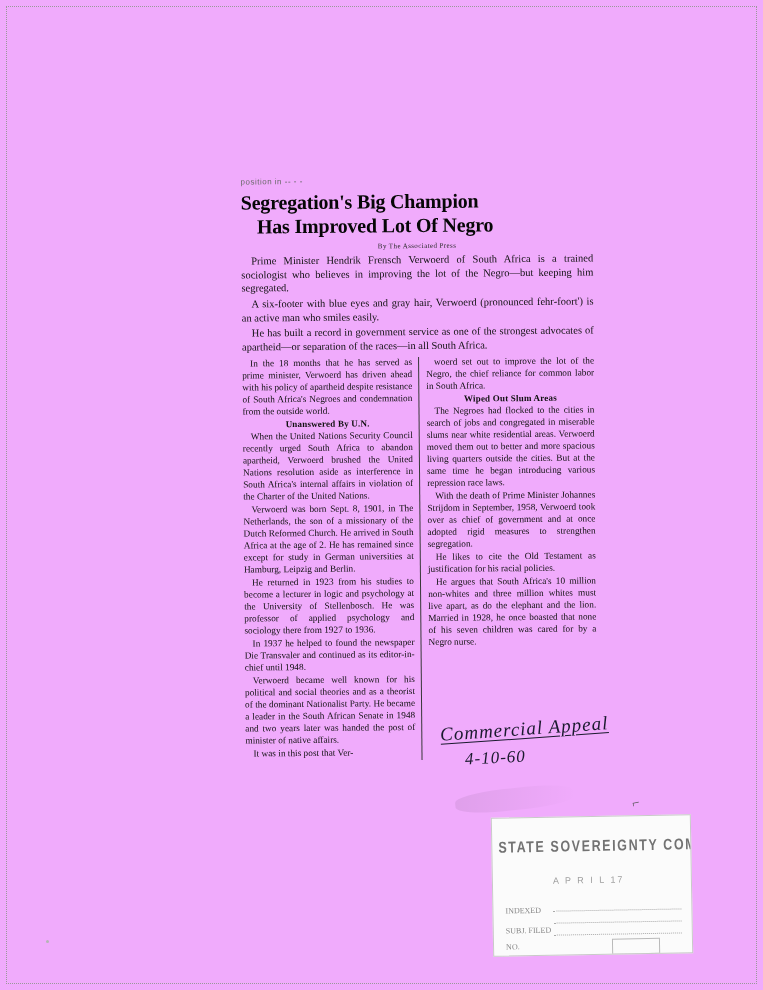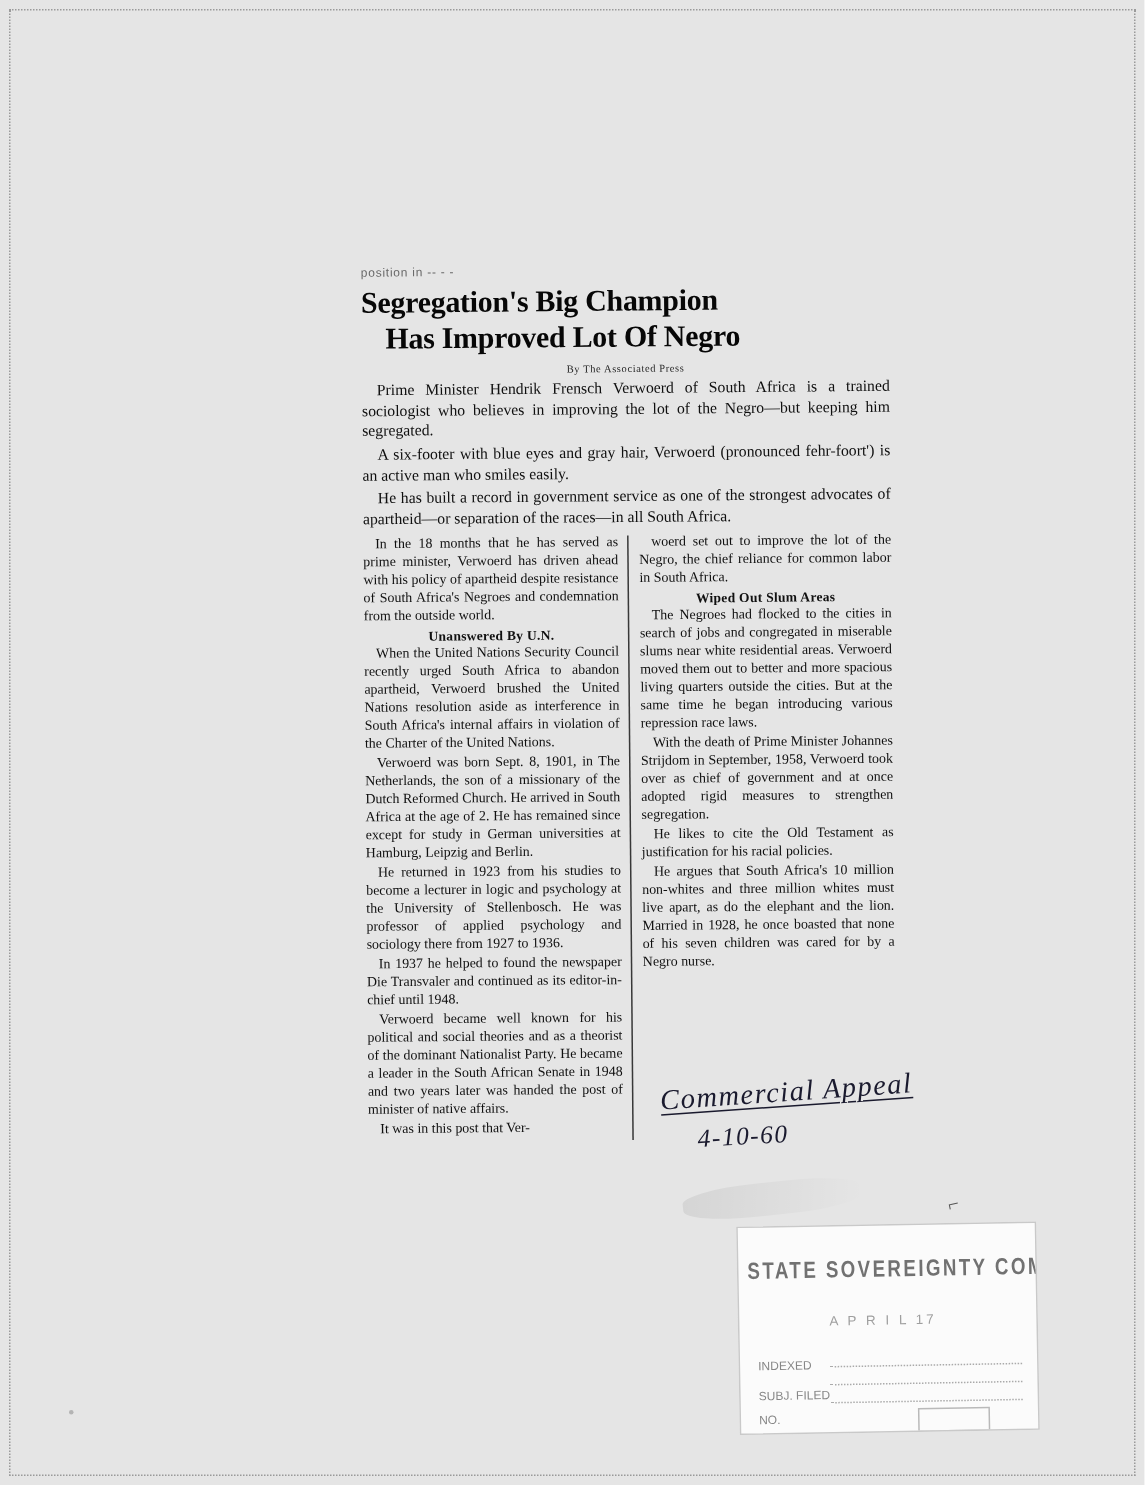--- a/index.html
+++ b/index.html
@@ -22,21 +22,21 @@
     width: 751px; height: 978px;
     border: 1px dotted #9a9a9a;
     box-sizing: border-box;
     pointer-events: none;
   }
 
   .page {
     position: absolute;
     left: 0; top: 0;
     width: 763px; height: 990px;
-    background: #e5e5e5;
+    background: #f0abfc;
   }
 
   
   .clipping {
     position: absolute;
     left: 243px;
     top: 176px;
     width: 352px;
     transform: rotate(-0.5deg);
     color: #141414;
@@ -171,21 +171,21 @@
     left: 60px;
     top: 58px;
     font-family: "Liberation Sans", sans-serif;
     font-size: 9px;
     letter-spacing: 2px;
     color: #6d6d6d;
     opacity: 0.65;
   }
   .stamp-line {
     position: absolute;
-    font-family: Liberation Sans, sans-serif;
+    font-family: Liberation Serif, serif;
     font-size: 8px;
     color: #6a6a6a;
     opacity: 0.8;
     white-space: nowrap;
     text-align: center;
   }
   .stamp-l1 { left: 12px; top: 88px; }
   .stamp-l2 { left: 12px; top: 108px; }
   .stamp-l3 { left: 12px; top: 124px; }
   .stamp-rule {

